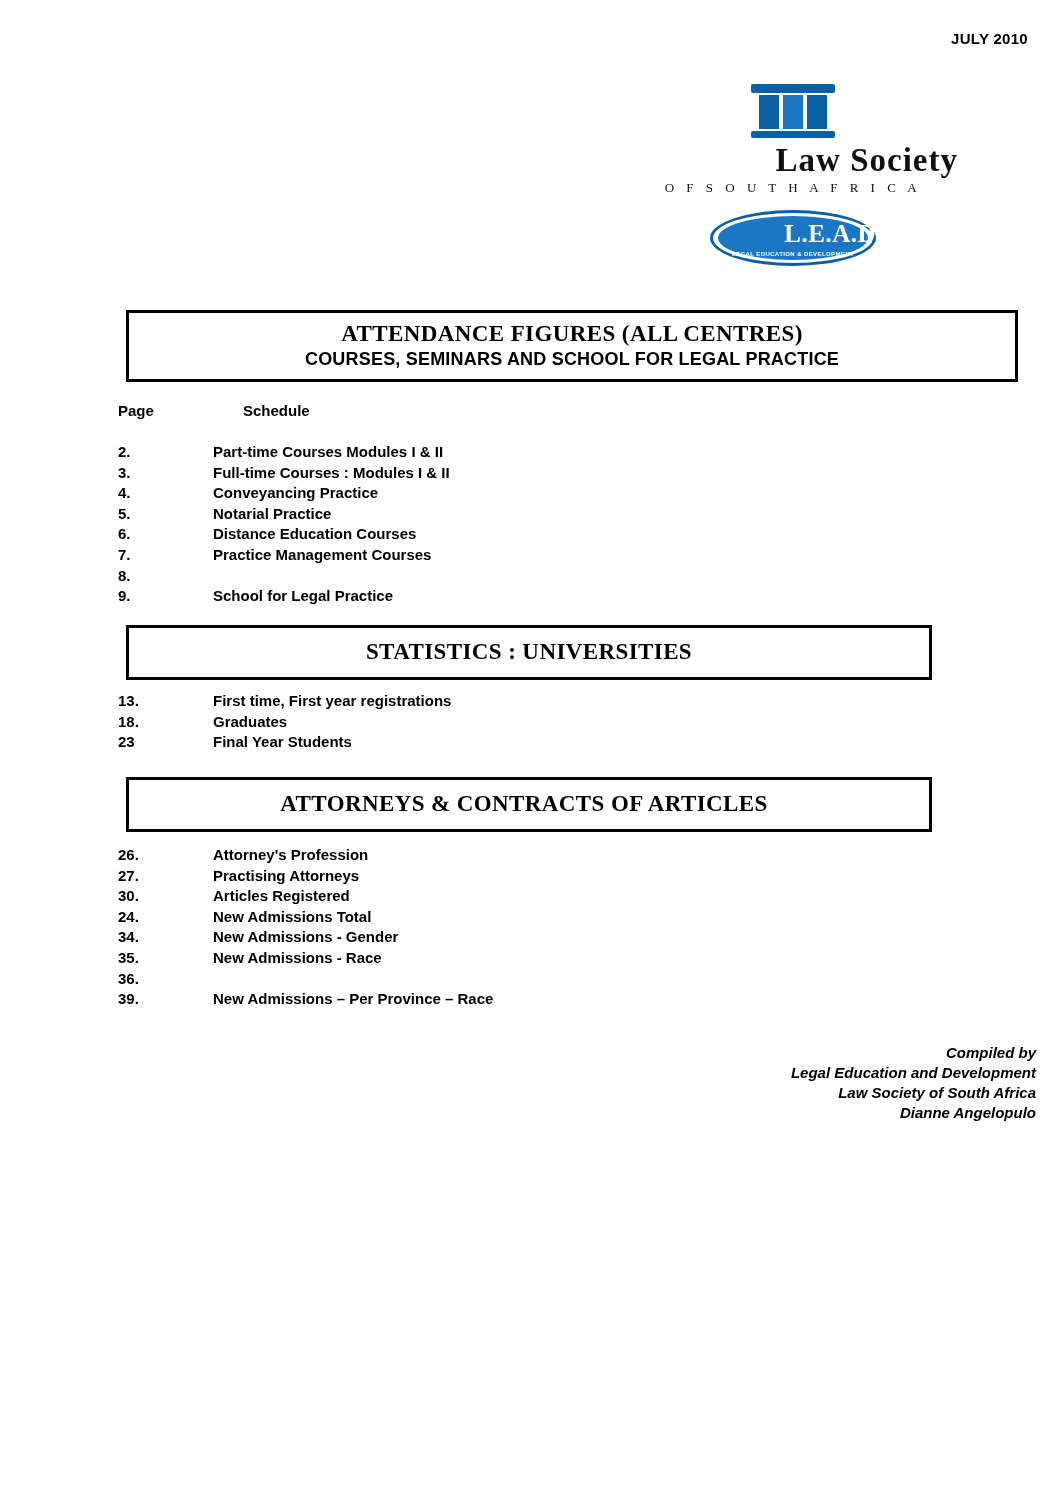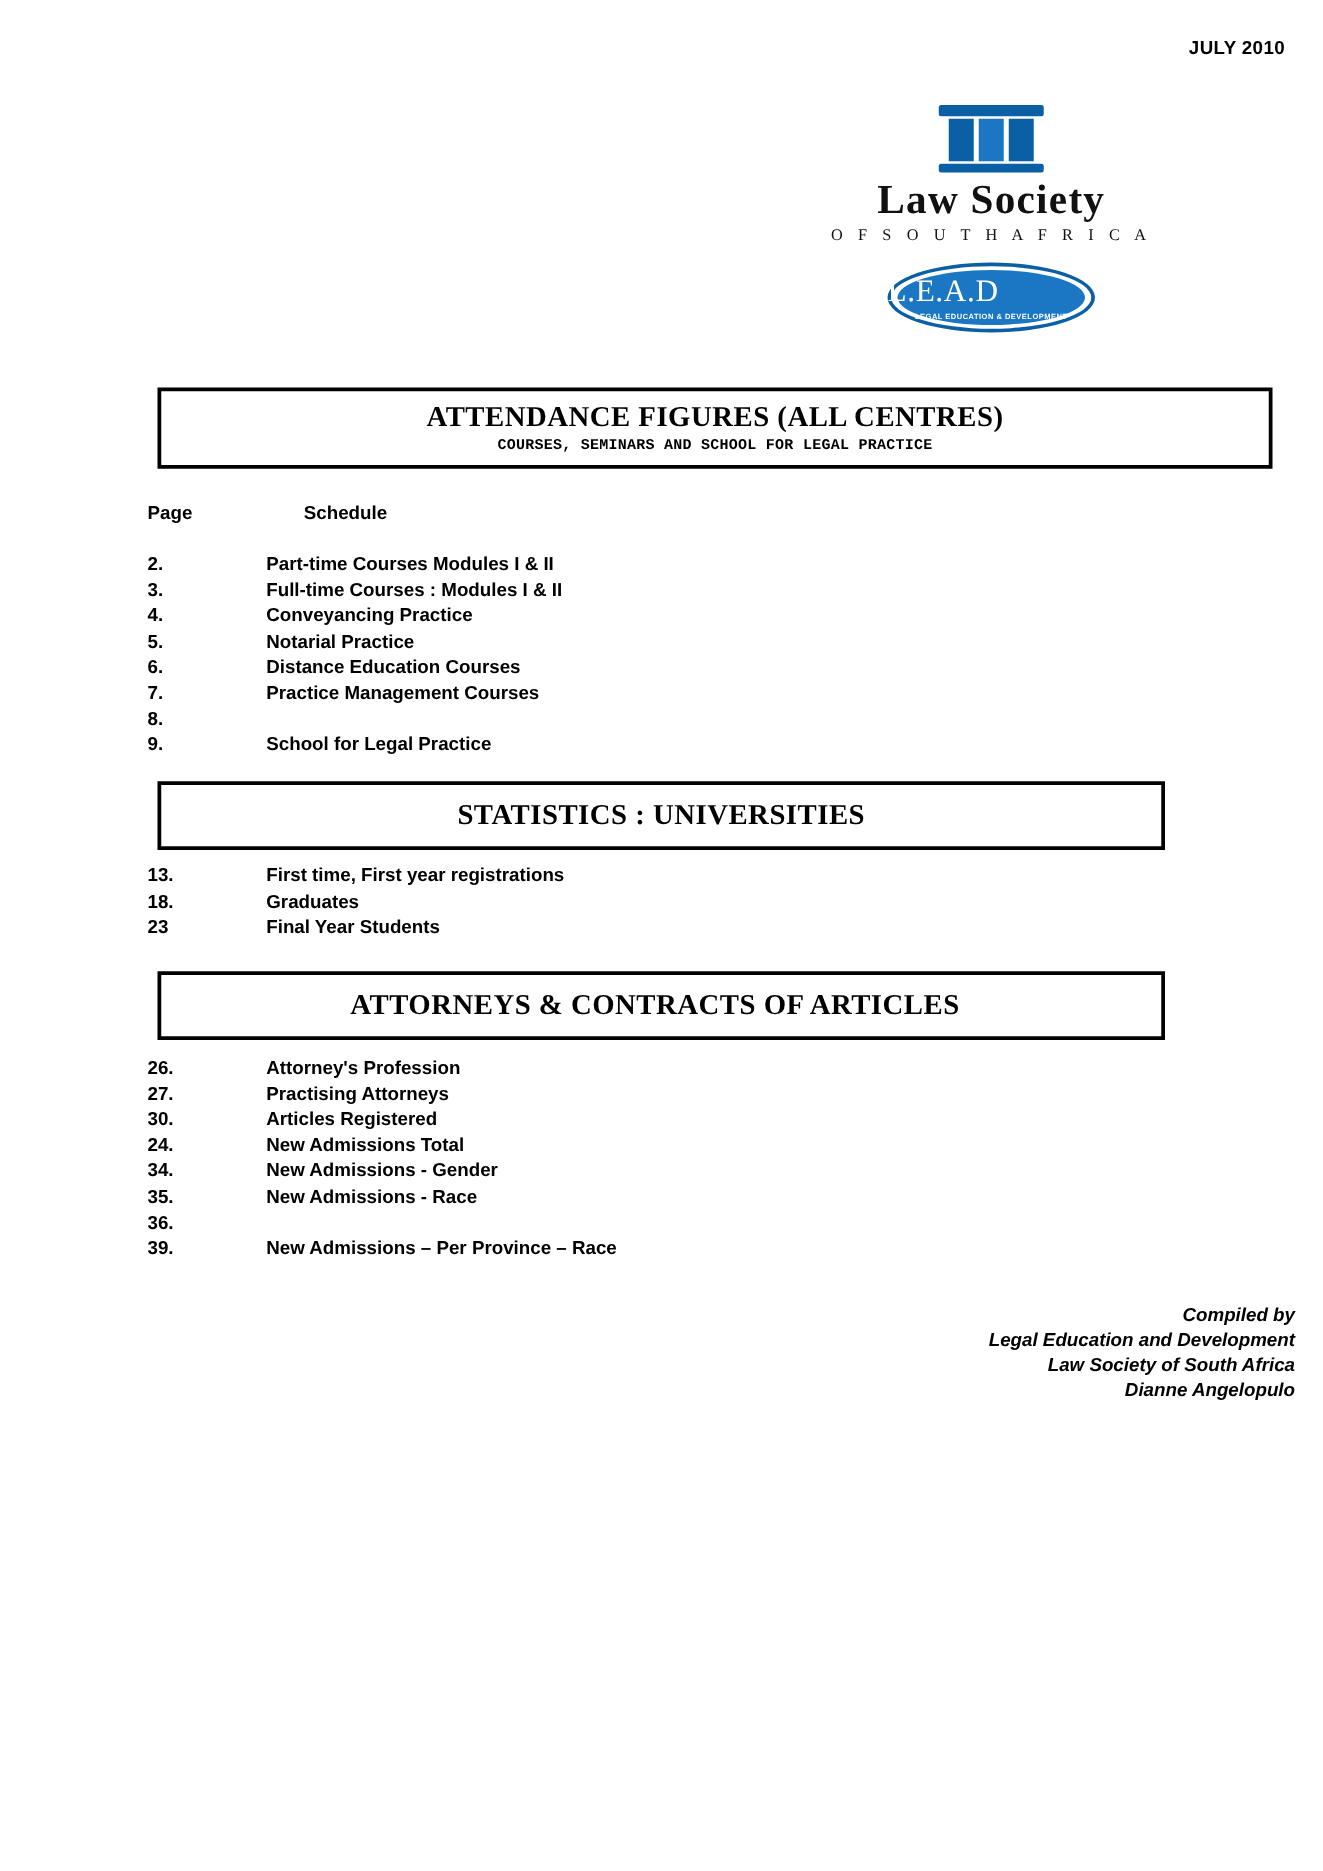--- a/index.html
+++ b/index.html
@@ -44,20 +44,21 @@
     width: 96px;
     height: 58px;
   }
   .lssa-name {
     font-family: "Liberation Serif", serif;
     font-size: 33px;
     font-weight: bold;
     letter-spacing: 1px;
     color: #111;
     line-height: 1;
+    text-align: right;
   }
   .lssa-sub {
     font-family: "Liberation Serif", serif;
     font-size: 13px;
     letter-spacing: 4.5px;
     color: #111;
     margin-top: 3px;
   }
   .lead-badge {
     position: relative;
@@ -74,24 +75,24 @@
   .lead-ellipse-inner {
     position: absolute;
     left: 8px; top: 6px; right: 8px; bottom: 6px;
     background: #1b77c4;
     border-radius: 50%;
   }
   .lead-text {
     position: absolute;
     left: 0; right: 0;
     top: 10px;
-    text-align: left;
+    text-align: right;
     font-family: "Liberation Serif", serif;
     font-size: 25px;
-    font-weight: normal;
+    font-weight: bold;
     color: #ffffff;
     letter-spacing: 0.5px;
   }
   .lead-tagline {
     position: absolute;
     left: 0; right: 0;
     bottom: 9px;
     text-align: center;
     font-size: 6px;
     font-weight: bold;
@@ -108,22 +109,22 @@
     padding: 8px 6px 9px 6px;
   }
   .title-main {
     font-family: "Liberation Serif", serif;
     font-size: 23px;
     font-weight: bold;
     letter-spacing: 0.4px;
     line-height: 1.15;
   }
   .title-sub {
-    font-family: Liberation Mono, monospace;
-    font-size: 12px;
+    font-family: Liberation Sans, sans-serif;
+    font-size: 18px;
     font-weight: bold;
     letter-spacing: 0.2px;
     margin-top: 2px;
   }
 
   
   .list {
     position: absolute;
     font-size: 15px;
     font-weight: bold;

